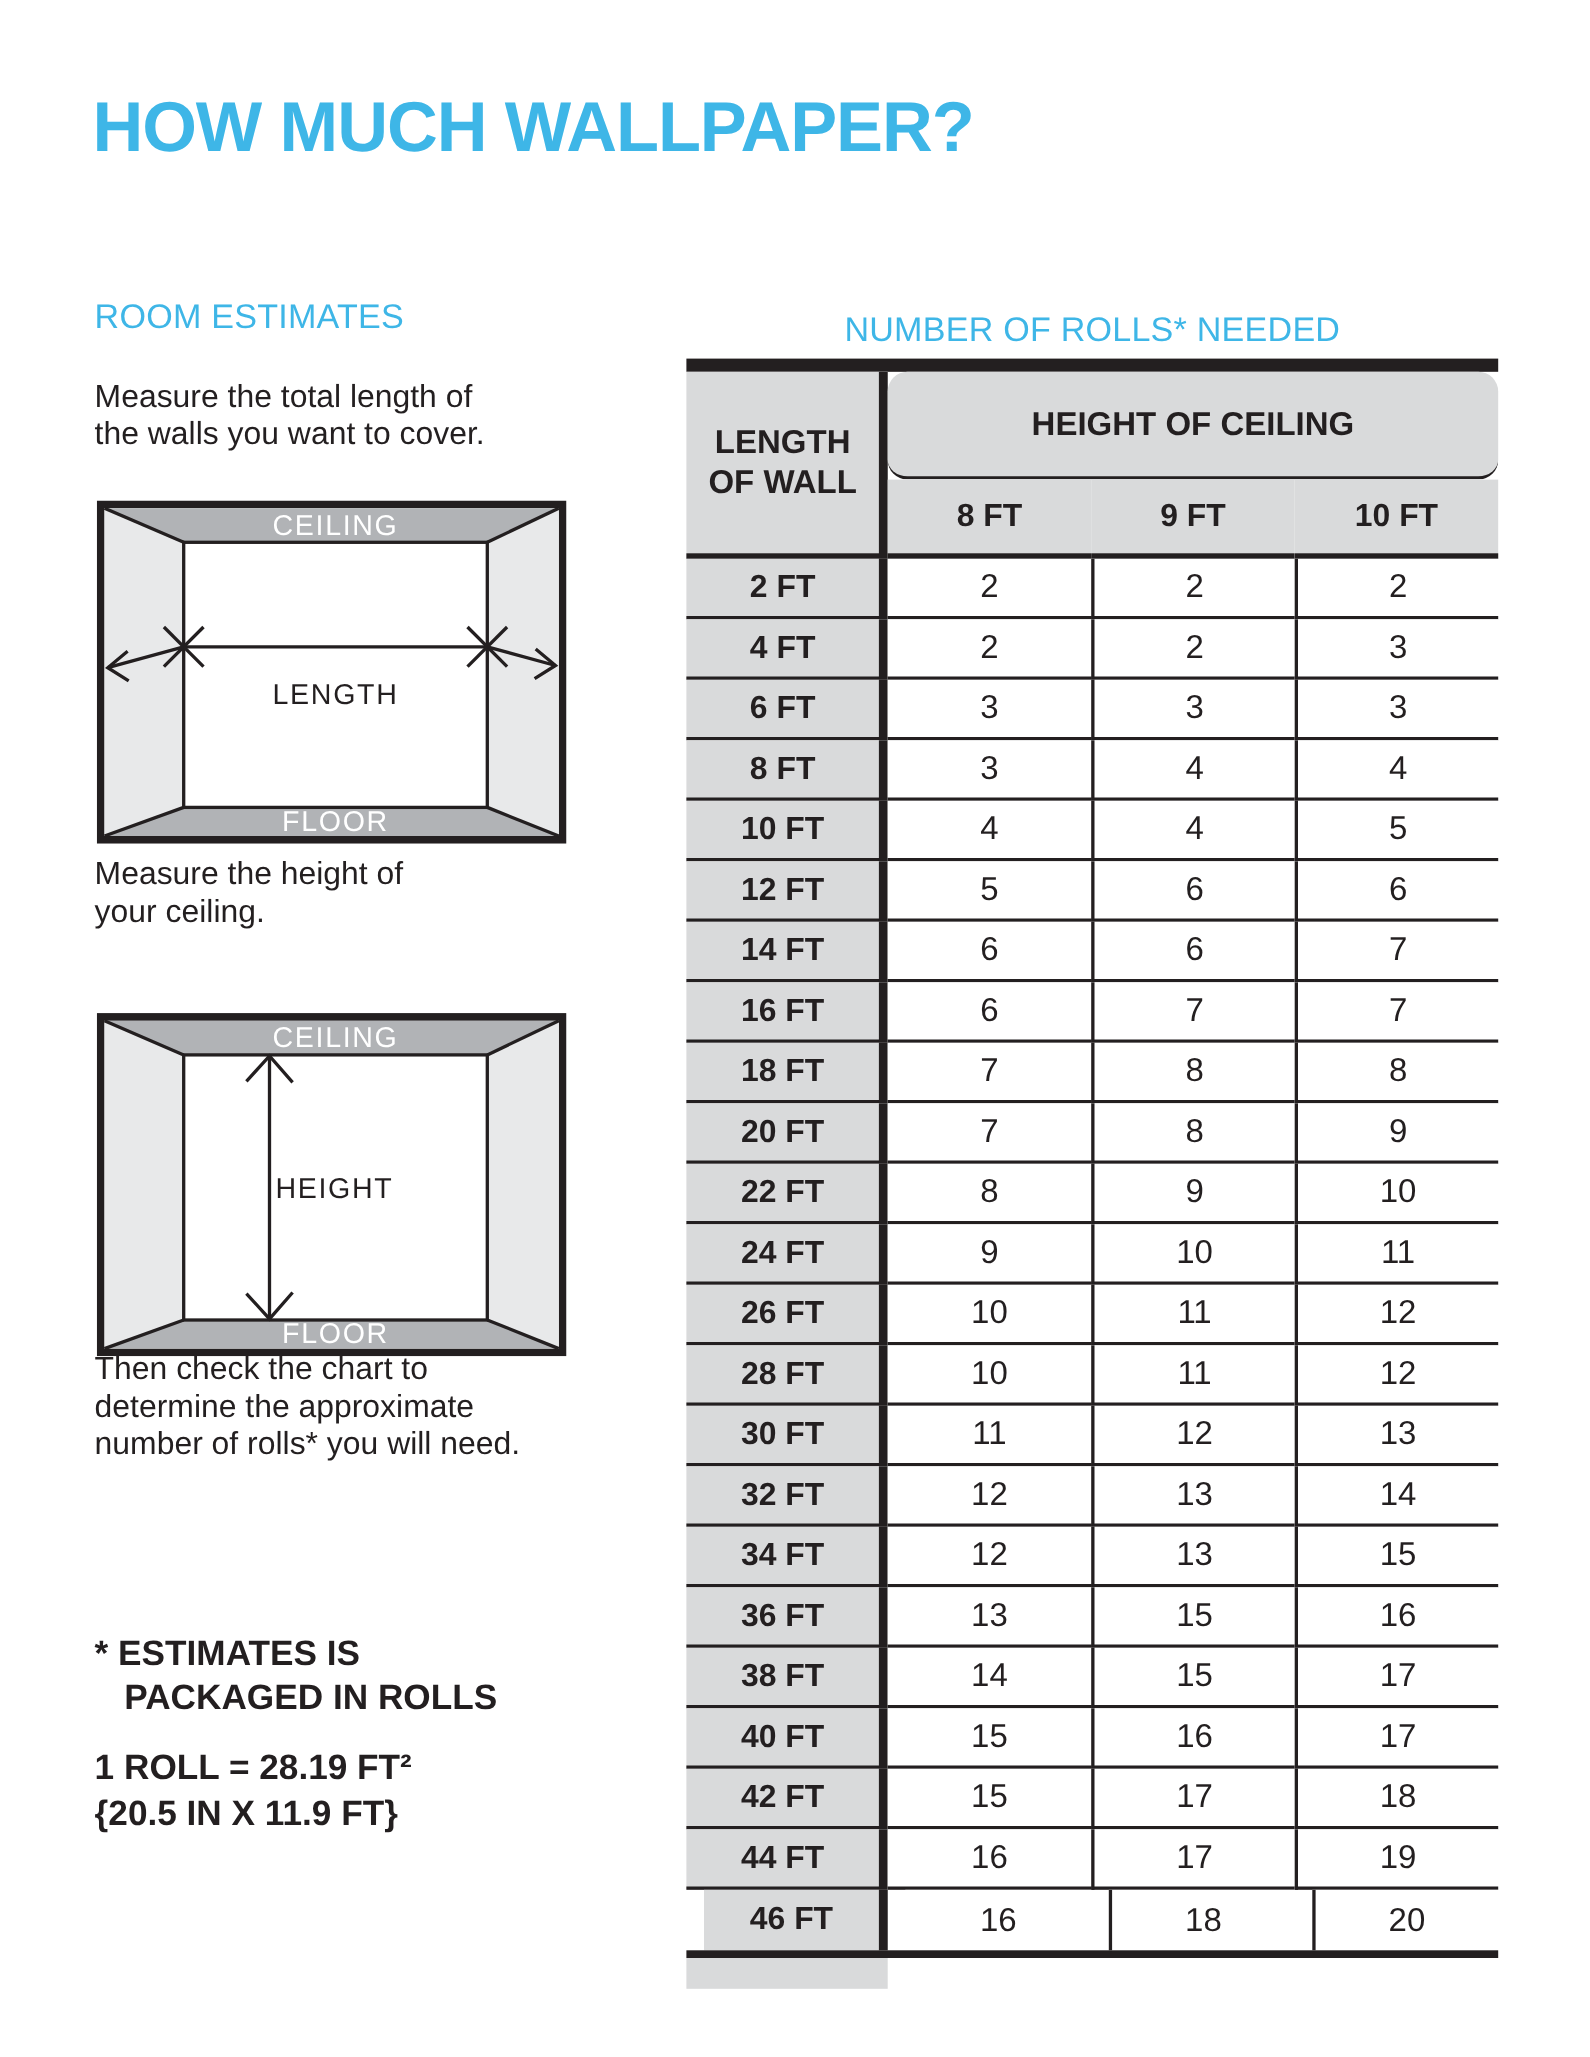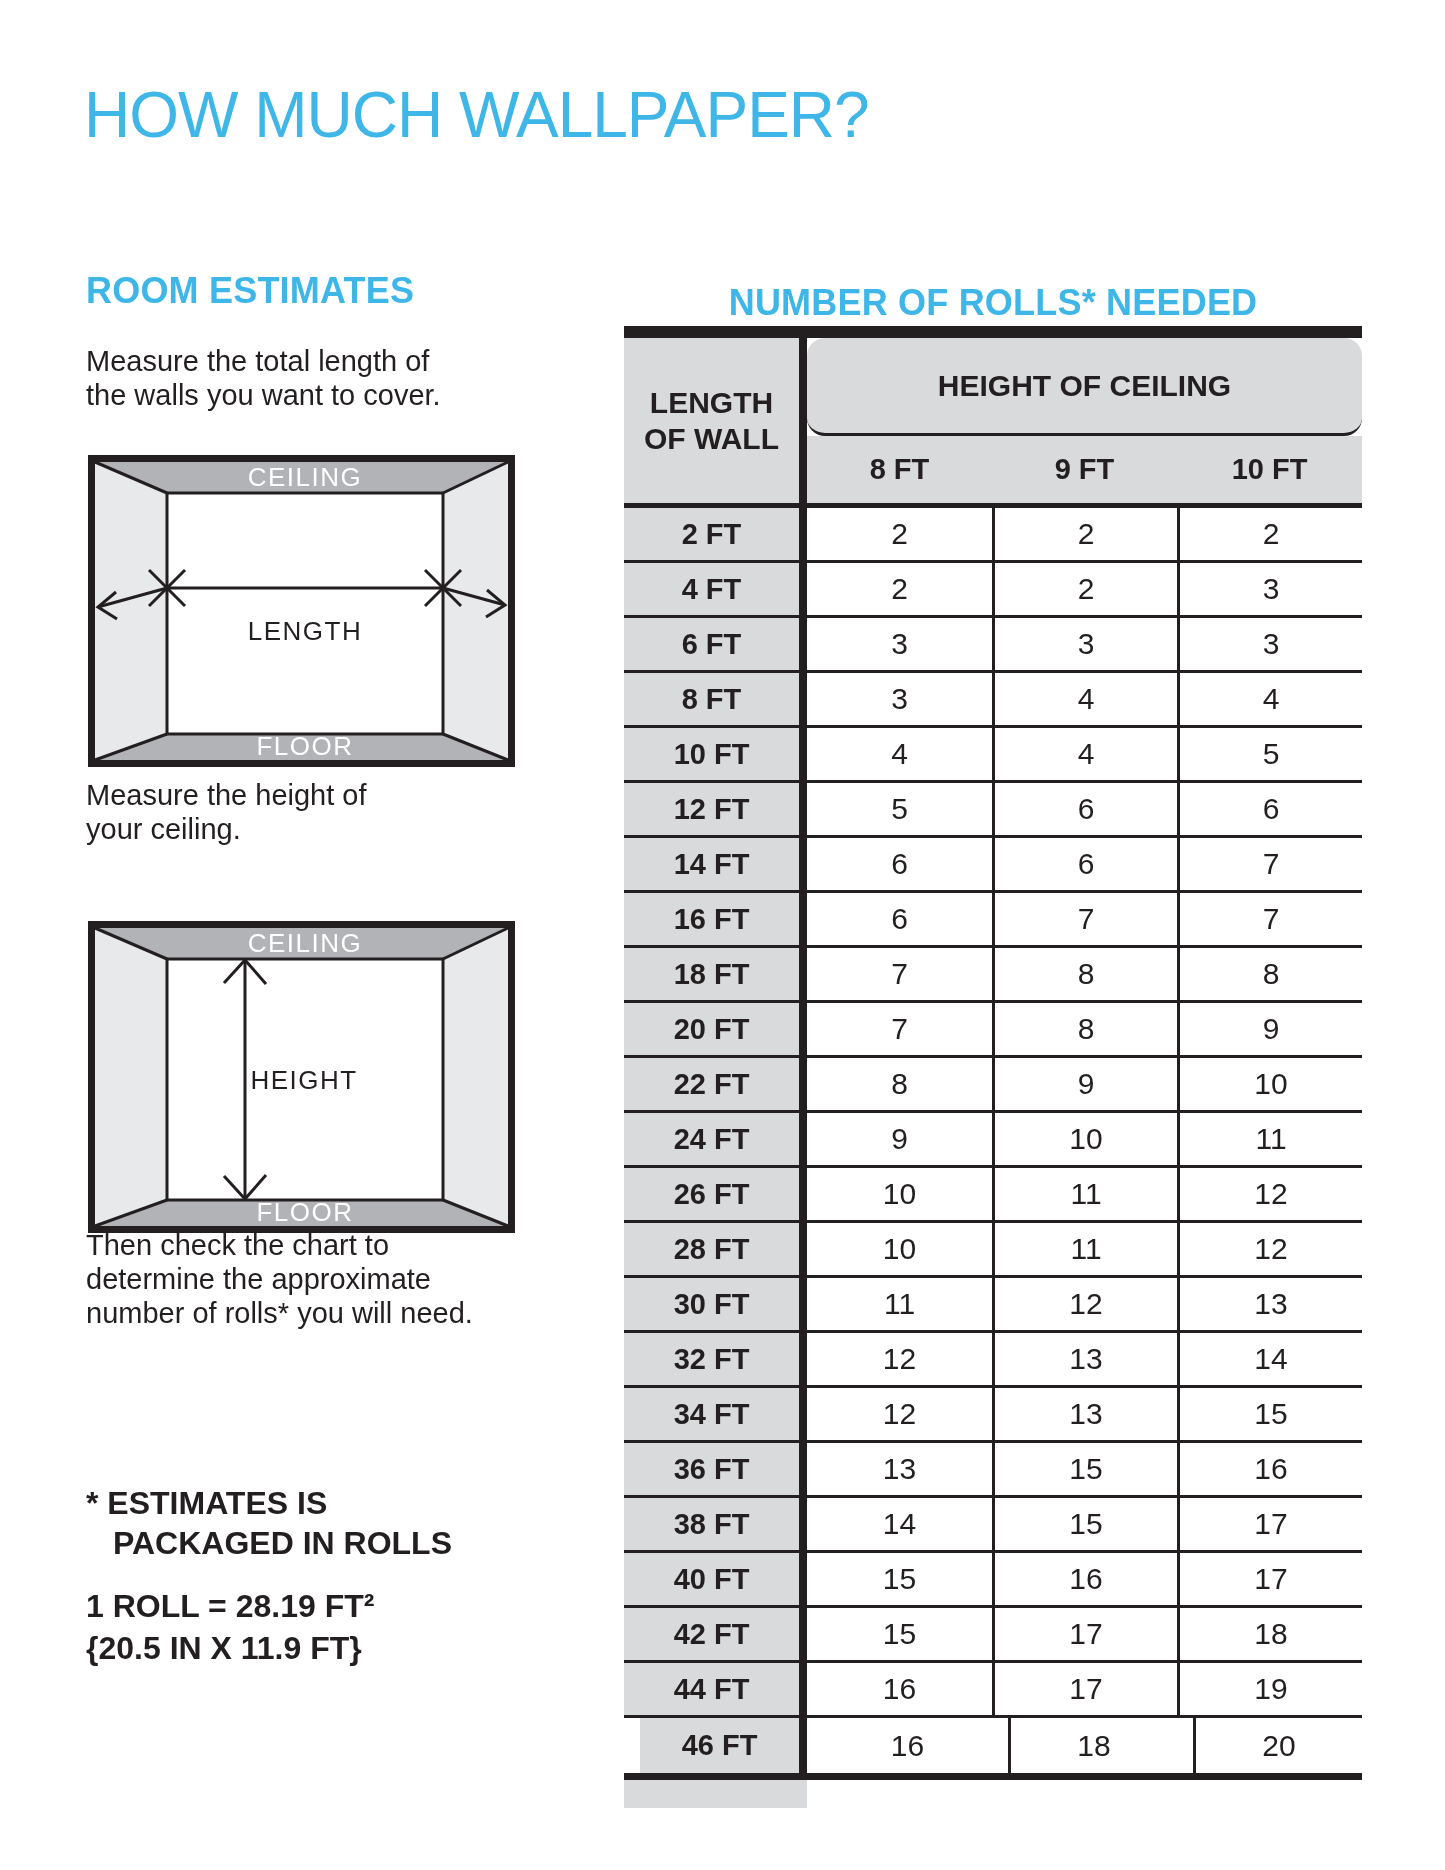--- a/index.html
+++ b/index.html
@@ -7,22 +7,22 @@
     --ink:#231f20;
     --cellgray:#d9dadb;
     --midgray:#b1b3b6;
     --lightgray:#e8e9ea;
   }
   html,body{margin:0;padding:0;background:#ffffff;}
   body{font-family:"Liberation Sans","DejaVu Sans",sans-serif;color:var(--ink);}
   .page{position:relative;width:1445px;height:1870px;background:#fff;overflow:hidden;}
   .abs{position:absolute;}
 
-  .title{left:84px;top:78px;font-size:64px;font-weight:400;letter-spacing:-1px;color:var(--accent);white-space:nowrap;}
-  .section-head{font-size:36px;font-weight:700;color:var(--accent);letter-spacing:0.2px;white-space:nowrap;}
+  .title{left:84px;top:78px;font-size:64px;font-weight:700;letter-spacing:-1px;color:var(--accent);white-space:nowrap;}
+  .section-head{font-size:31px;font-weight:400;color:var(--accent);letter-spacing:0.2px;white-space:nowrap;}
   .room-head{left:86px;top:270px;}
   .table-head{left:624px;top:282px;width:738px;text-align:center;}
 
   .body-text{font-size:29px;line-height:34px;color:var(--ink);white-space:pre-line;}
   .step1{left:86px;top:344px;}
   .step2{left:86px;top:778px;}
   .step3{left:86px;top:1228px;}
 
   .note{left:86px;top:1483px;font-size:32px;font-weight:700;line-height:40px;}
   .note .hang{padding-left:27px;}

